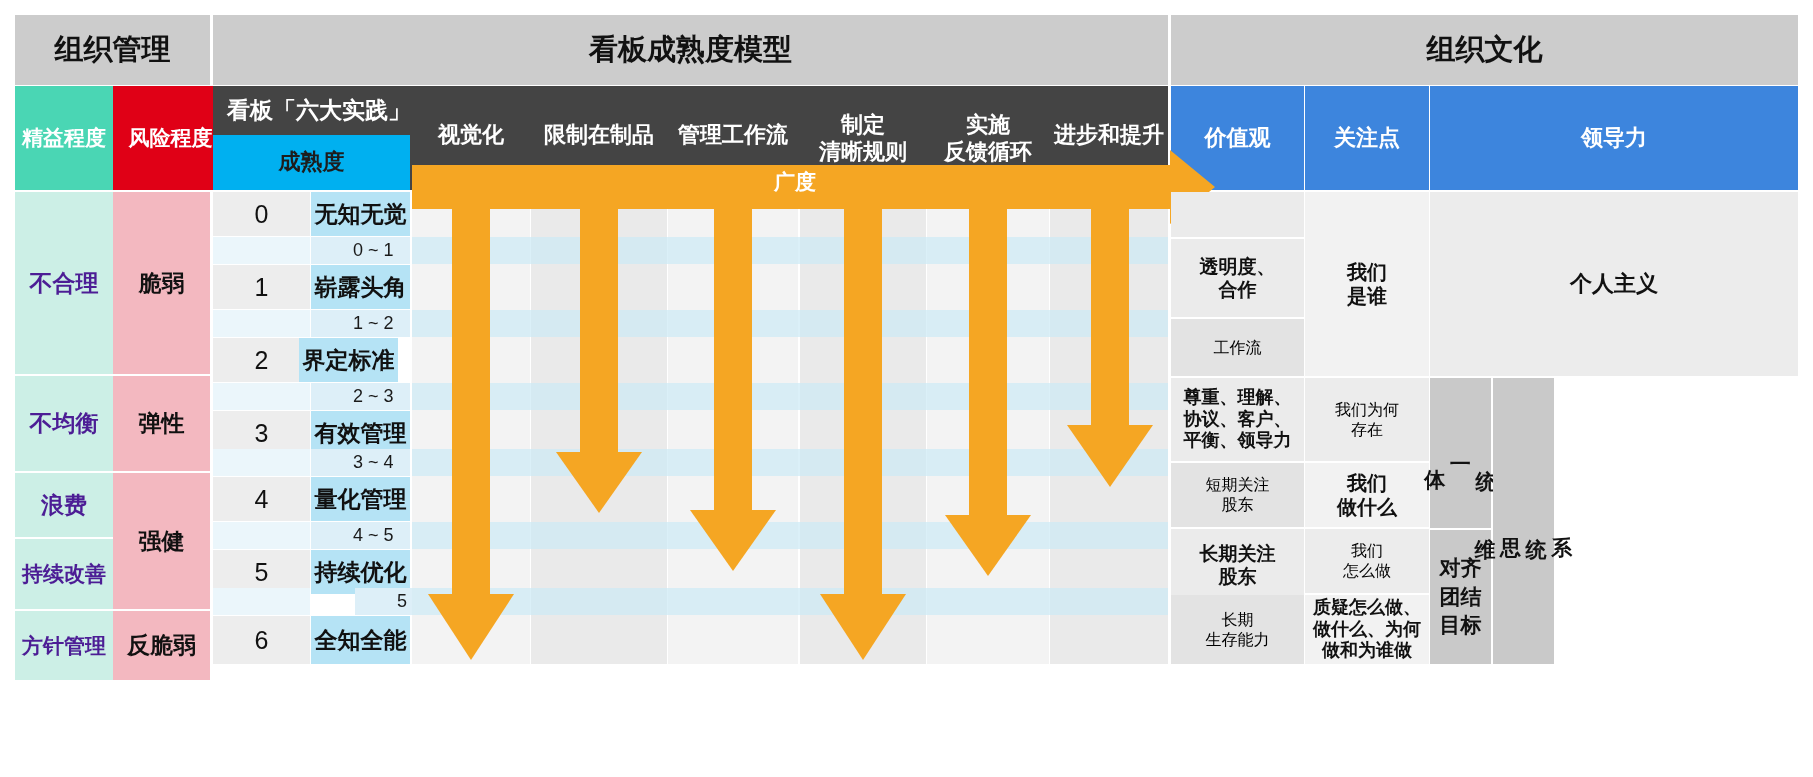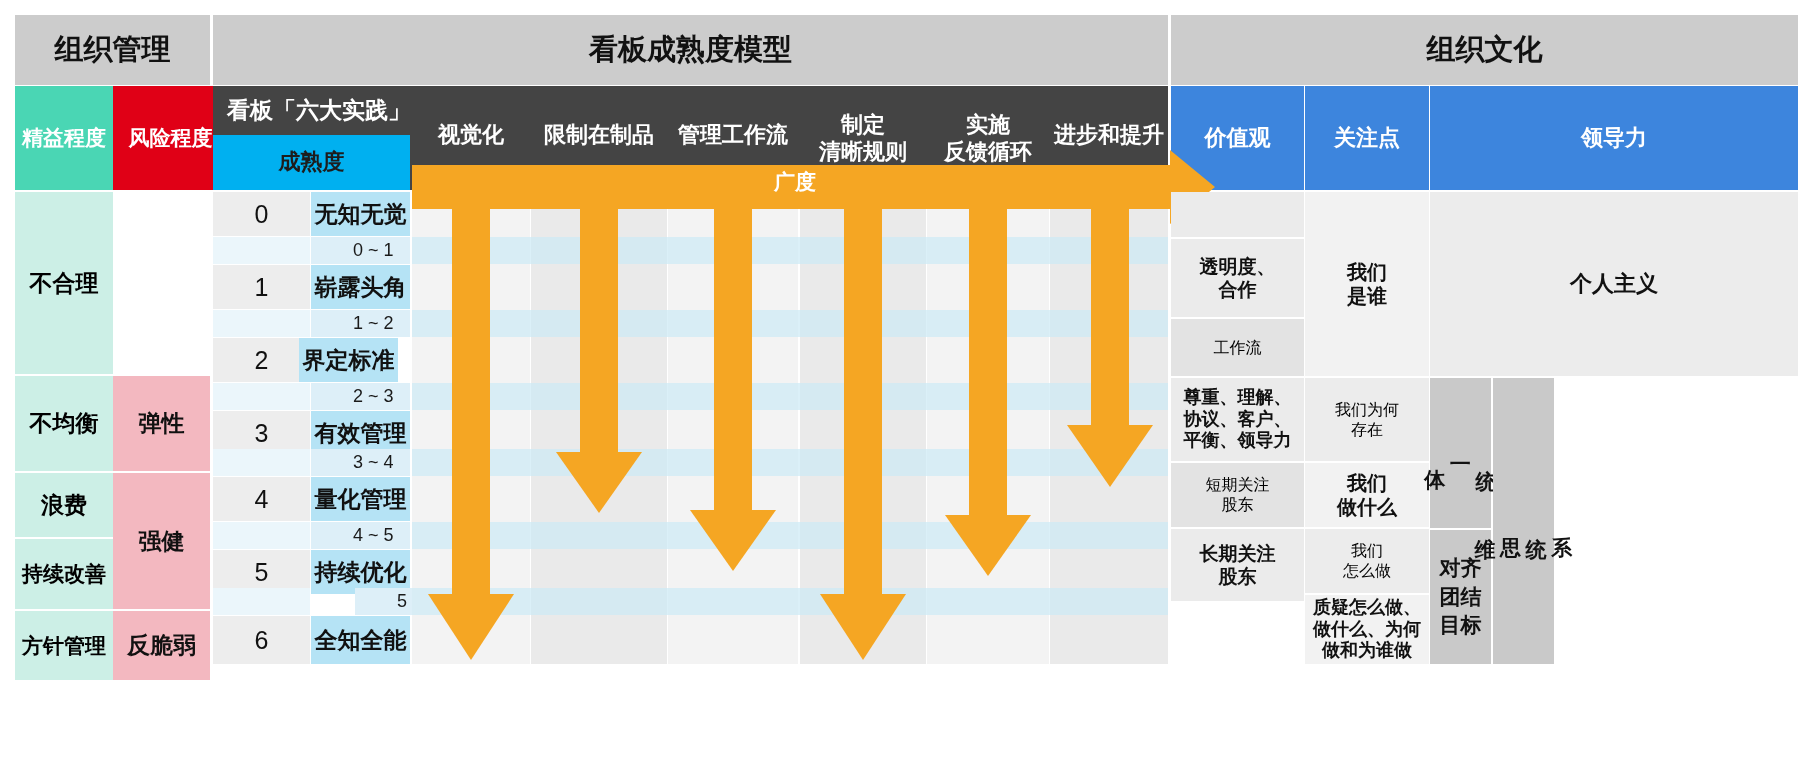--- a/index.html
+++ b/index.html
@@ -12,21 +12,21 @@
   .grpHdr{background:#cccccc;color:#111;font-size:29px;font-weight:bold;}
 
   
   .hdrGreen{background:#4ad6b4;color:#ffffff;font-size:21px;font-weight:bold;}
   .hdrRed{background:#e00016;color:#ffffff;font-size:21px;font-weight:bold;}
   .hdrDark{background:#444444;color:#ffffff;font-weight:bold;}
   .hdrCyan{background:#00b0f0;color:#1d1d1d;font-size:22px;font-weight:bold;}
   .hdrBlue{background:#3d85dd;color:#ffffff;font-size:22px;font-weight:bold;}
 
   
-  .lean{background:#ccefe6;color:#000000;font-size:23px;font-weight:bold;}
+  .lean{background:#ccefe6;color:#4c1d95;font-size:23px;font-weight:bold;}
   .risk{background:#f3b8c0;color:#111;font-size:23px;font-weight:bold;}
   .numc{background:#ededed;color:#111;font-size:25px;}
   .lvlc{background:#b5e3f5;color:#111;font-size:23px;font-weight:bold;}
   .halfc{background:#ddeff8;color:#1a1a1a;font-size:18px;justify-content:flex-start;padding-left:42px;}
   .halfn{background:#ebf6fb;}
 
   .prac{background:#f3f3f3;}
   .pracAlt{background:#eaeaea;}
   .pracBand{background:#cdeaf5;opacity:.72;}
 
@@ -74,20 +74,21 @@
   <div class="cell hdrBlue" style="left:1171px;top:86px;width:133px;height:104px;">价值观</div>
   <div class="cell hdrBlue" style="left:1305px;top:86px;width:124px;height:104px;">关注点</div>
   <div class="cell hdrBlue" style="left:1430px;top:86px;width:368px;height:104px;">领导力</div>
 
   <div class="cell lean" style="left:15px;top:192px;width:98px;height:182px;">不合理</div>
   <div class="cell lean" style="left:15px;top:376px;width:98px;height:95px;">不均衡</div>
   <div class="cell lean" style="left:15px;top:473px;width:98px;height:64px;">浪费</div>
   <div class="cell lean" style="left:15px;top:539px;width:98px;height:70px;font-size:21px;">持续改善</div>
   <div class="cell lean" style="left:15px;top:611px;width:98px;height:69px;font-size:21px;">方针管理</div>
 
+  <div class="cell risk" style="left:113px;top:192px;width:97px;height:182px;">脆弱</div>
   <div class="cell risk" style="left:113px;top:376px;width:97px;height:95px;">弹性</div>
   <div class="cell risk" style="left:113px;top:473px;width:97px;height:136px;">强健</div>
   <div class="cell risk" style="left:113px;top:611px;width:97px;height:69px;">反脆弱</div>
 
   <div class="cell numc" style="left:213px;top:192px;width:97px;height:44px;">0</div>
   <div class="cell lvlc" style="left:311px;top:192px;width:99px;height:44px;">无知无觉</div>
   <div class="cell halfn" style="left:213px;top:237px;width:97px;height:27px;"></div>
   <div class="cell halfc" style="left:311px;top:237px;width:99px;height:27px;">0 ~ 1</div>
 
   <div class="cell numc" style="left:213px;top:265px;width:97px;height:44px;">1</div>
@@ -174,20 +175,22 @@
   <div class="cell cultVal" style="left:1171px;top:239px;width:133px;height:78px;white-space:pre-line;">透明度、
 合作</div>
   <div class="cell cultVal2" style="left:1171px;top:319px;width:133px;height:57px;white-space:pre-line;">工作流</div>
   <div class="cell cultVal" style="left:1171px;top:378px;width:133px;height:83px;white-space:pre-line;font-size:18px;">尊重、理解、
 协议、客户、
 平衡、领导力</div>
   <div class="cell cultVal2" style="left:1171px;top:463px;width:133px;height:64px;white-space:pre-line;">短期关注
 股东</div>
   <div class="cell cultVal" style="left:1171px;top:529px;width:133px;height:72px;white-space:pre-line;">长期关注
 股东</div>
+  <div class="cell cultVal2" style="left:1171px;top:595px;width:133px;height:69px;white-space:pre-line;">长期
+生存能力</div>
 
   <div class="cell cultFoc" style="left:1305px;top:192px;width:124px;height:184px;white-space:pre-line;">我们
 是谁</div>
   <div class="cell cultFoc2" style="left:1305px;top:378px;width:124px;height:83px;white-space:pre-line;">我们为何
 存在</div>
   <div class="cell cultFoc" style="left:1305px;top:463px;width:124px;height:64px;white-space:pre-line;">我们
 做什么</div>
   <div class="cell cultFoc2" style="left:1305px;top:529px;width:124px;height:64px;white-space:pre-line;">我们
 怎么做</div>
   <div class="cell cultFoc" style="left:1305px;top:595px;width:124px;height:69px;white-space:pre-line;font-size:18px;">质疑怎么做、

